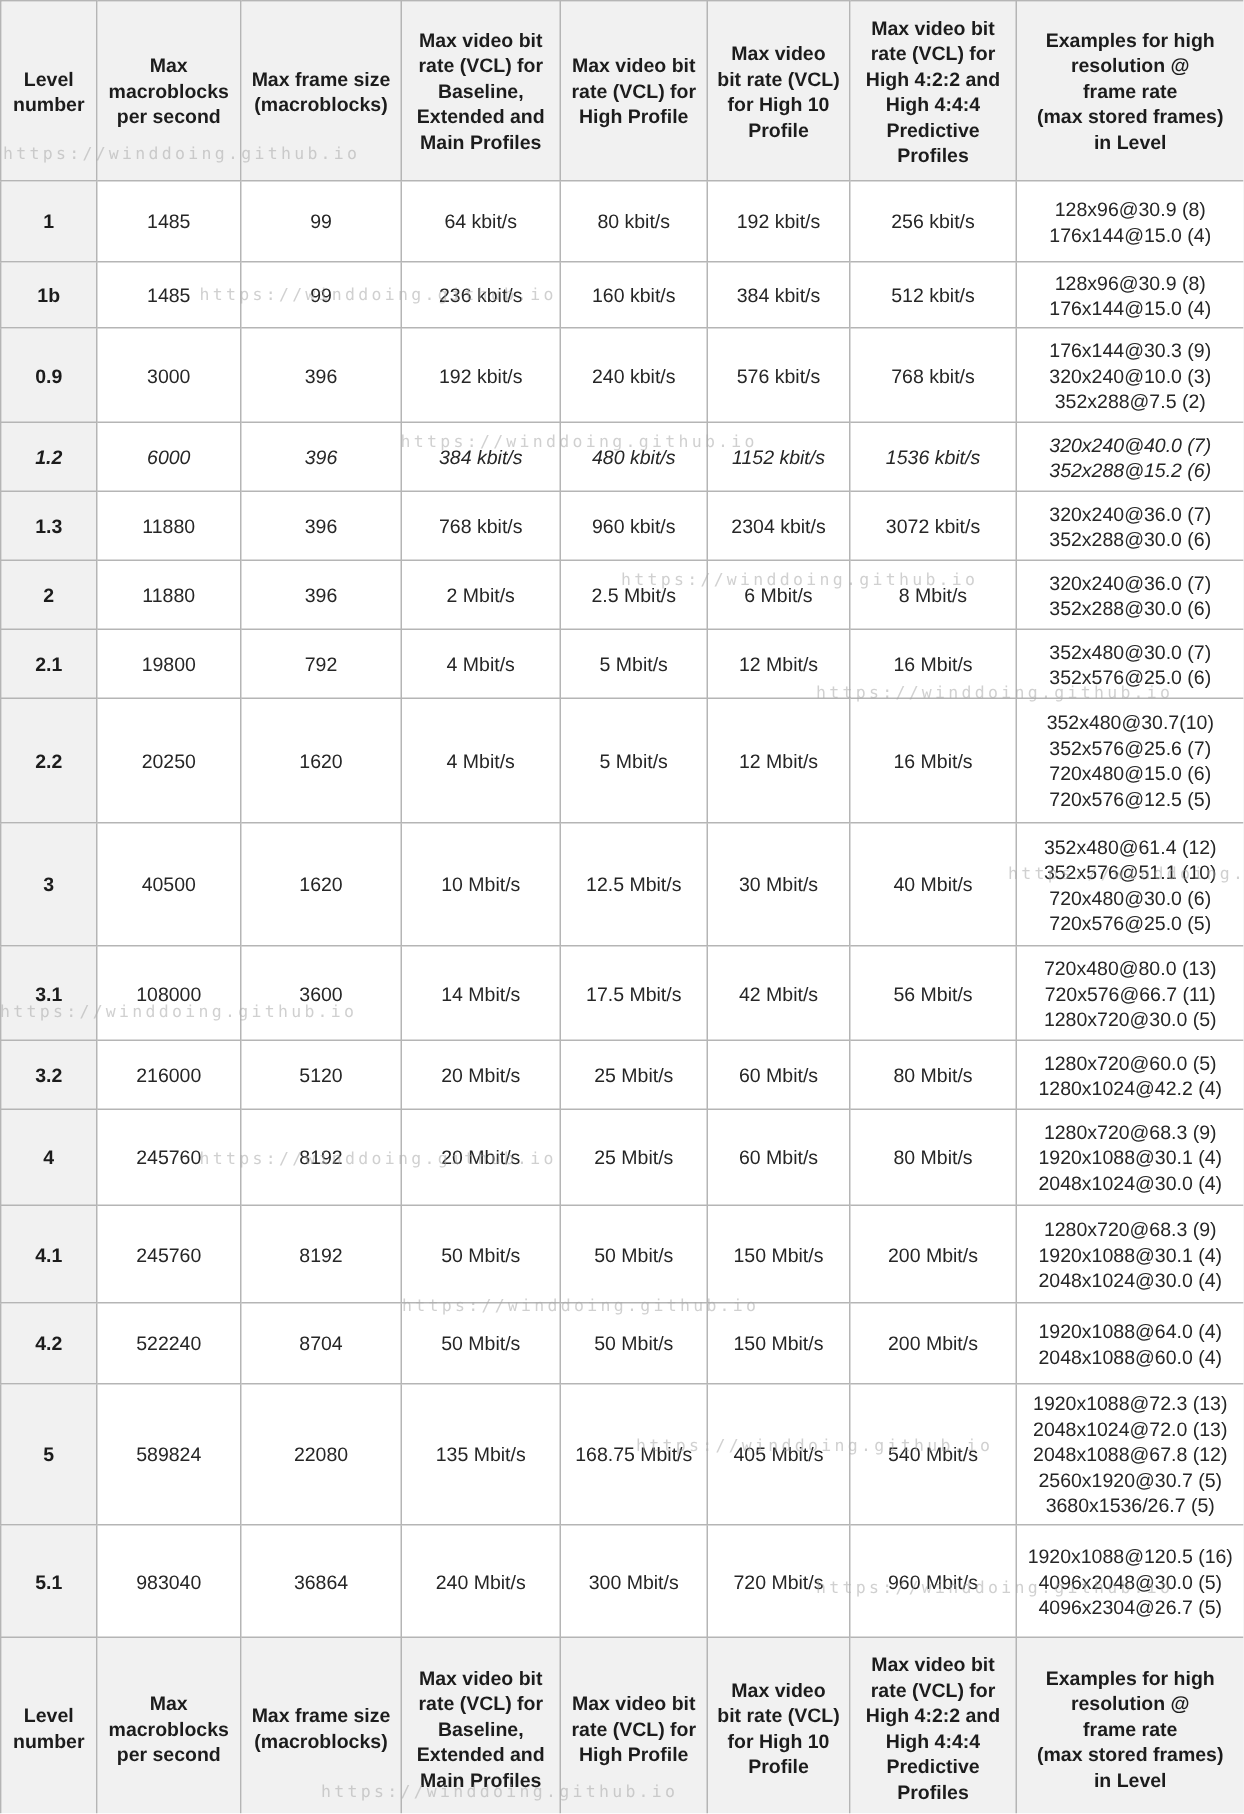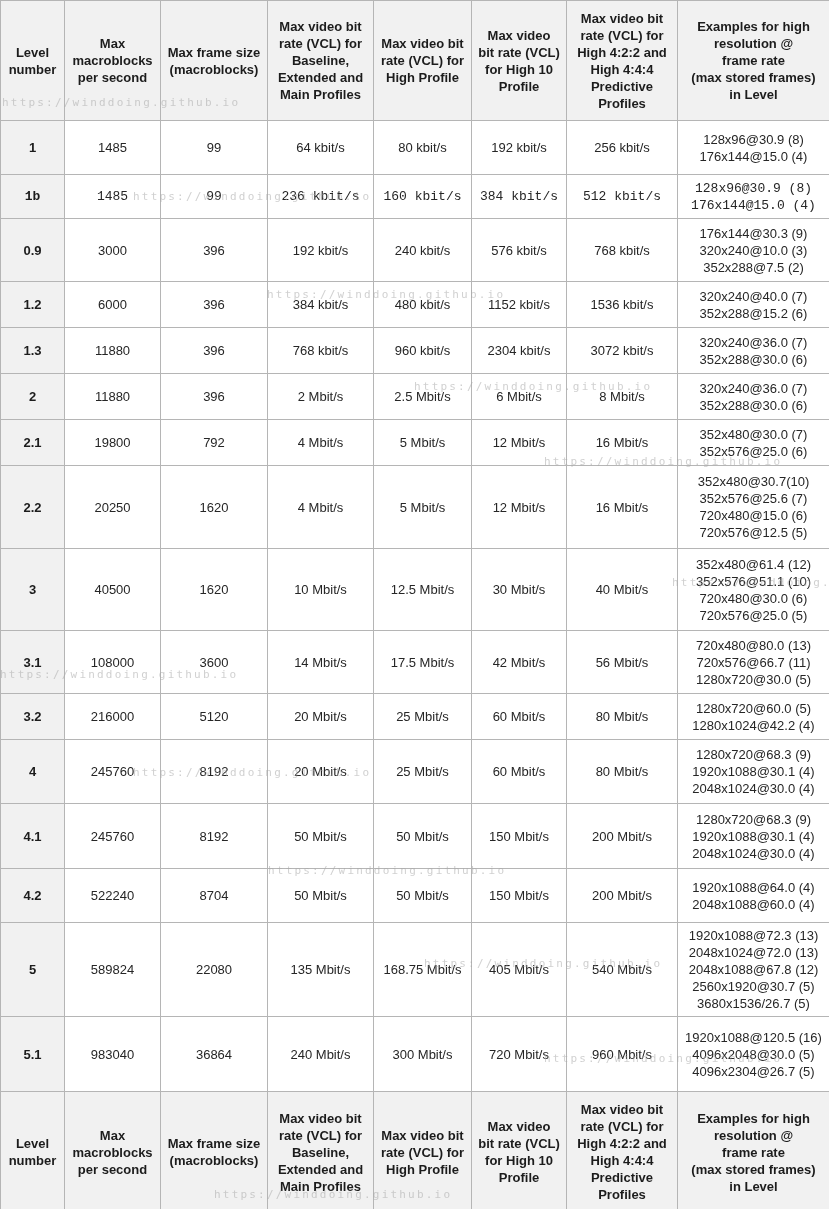--- a/index.html
+++ b/index.html
@@ -102,21 +102,21 @@
           <td>99</td>
           <td>64 kbit/s</td>
           <td>80 kbit/s</td>
           <td>192 kbit/s</td>
           <td>256 kbit/s</td>
           <td class="examples">
             <div>128x96@30.9 (8)</div>
             <div>176x144@15.0 (4)</div>
           </td>
         </tr>
-        <tr style="height: 44px; font-family: Liberation Mono, monospace;">
+        <tr style="height: 44px;">
           <th>1b</th>
           <td>1485</td>
           <td>99</td>
           <td>236 kbit/s</td>
           <td>160 kbit/s</td>
           <td>384 kbit/s</td>
           <td>512 kbit/s</td>
           <td class="examples">
             <div>128x96@30.9 (8)</div>
             <div>176x144@15.0 (4)</div>
@@ -129,21 +129,21 @@
           <td>192 kbit/s</td>
           <td>240 kbit/s</td>
           <td>576 kbit/s</td>
           <td>768 kbit/s</td>
           <td class="examples">
             <div>176x144@30.3 (9)</div>
             <div>320x240@10.0 (3)</div>
             <div>352x288@7.5 (2)</div>
           </td>
         </tr>
-        <tr style="height: 46px;">
+        <tr style="height: 46px; font-style: italic;">
           <th>1.2</th>
           <td>6000</td>
           <td>396</td>
           <td>384 kbit/s</td>
           <td>480 kbit/s</td>
           <td>1152 kbit/s</td>
           <td>1536 kbit/s</td>
           <td class="examples">
             <div>320x240@40.0 (7)</div>
             <div>352x288@15.2 (6)</div>

